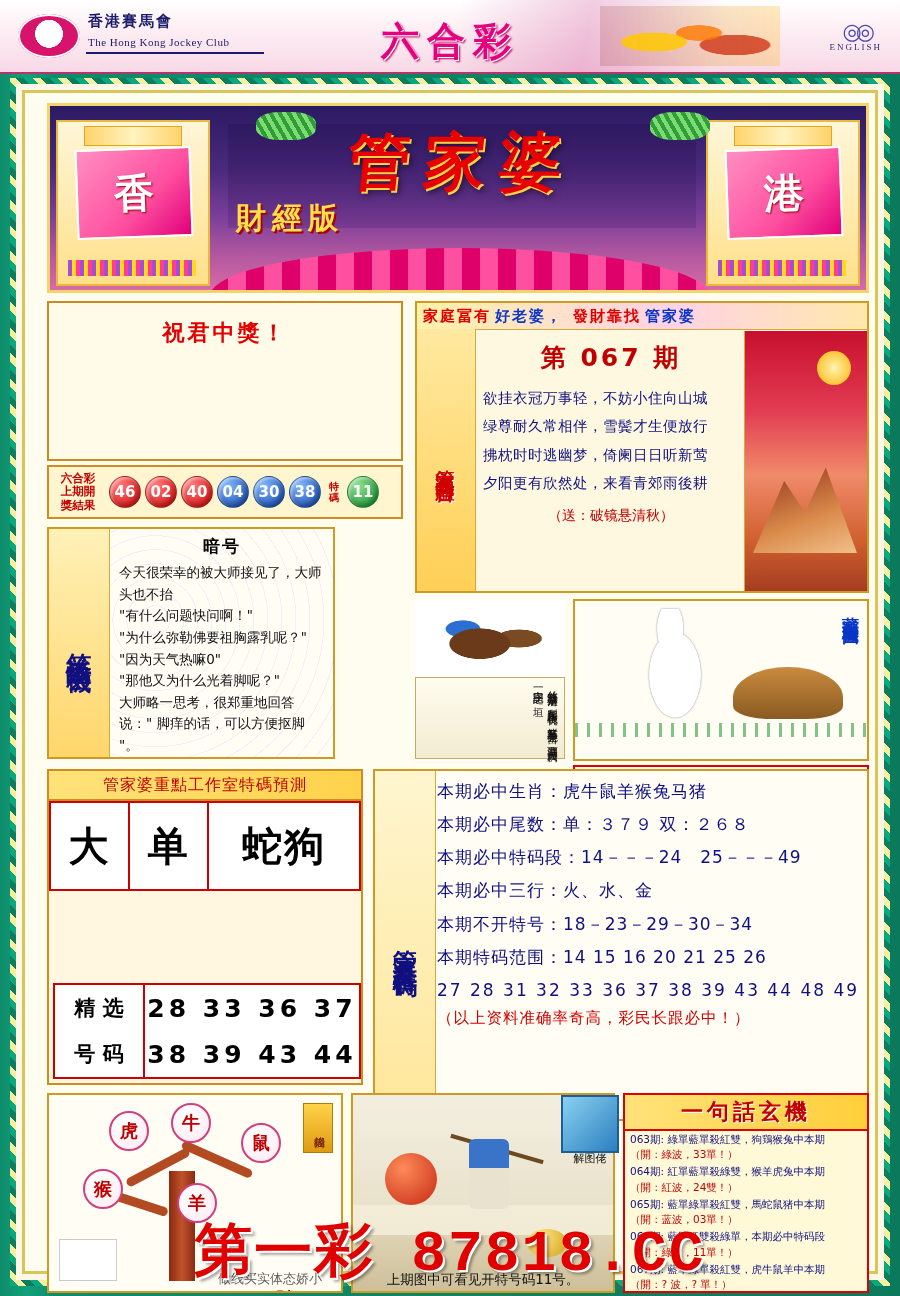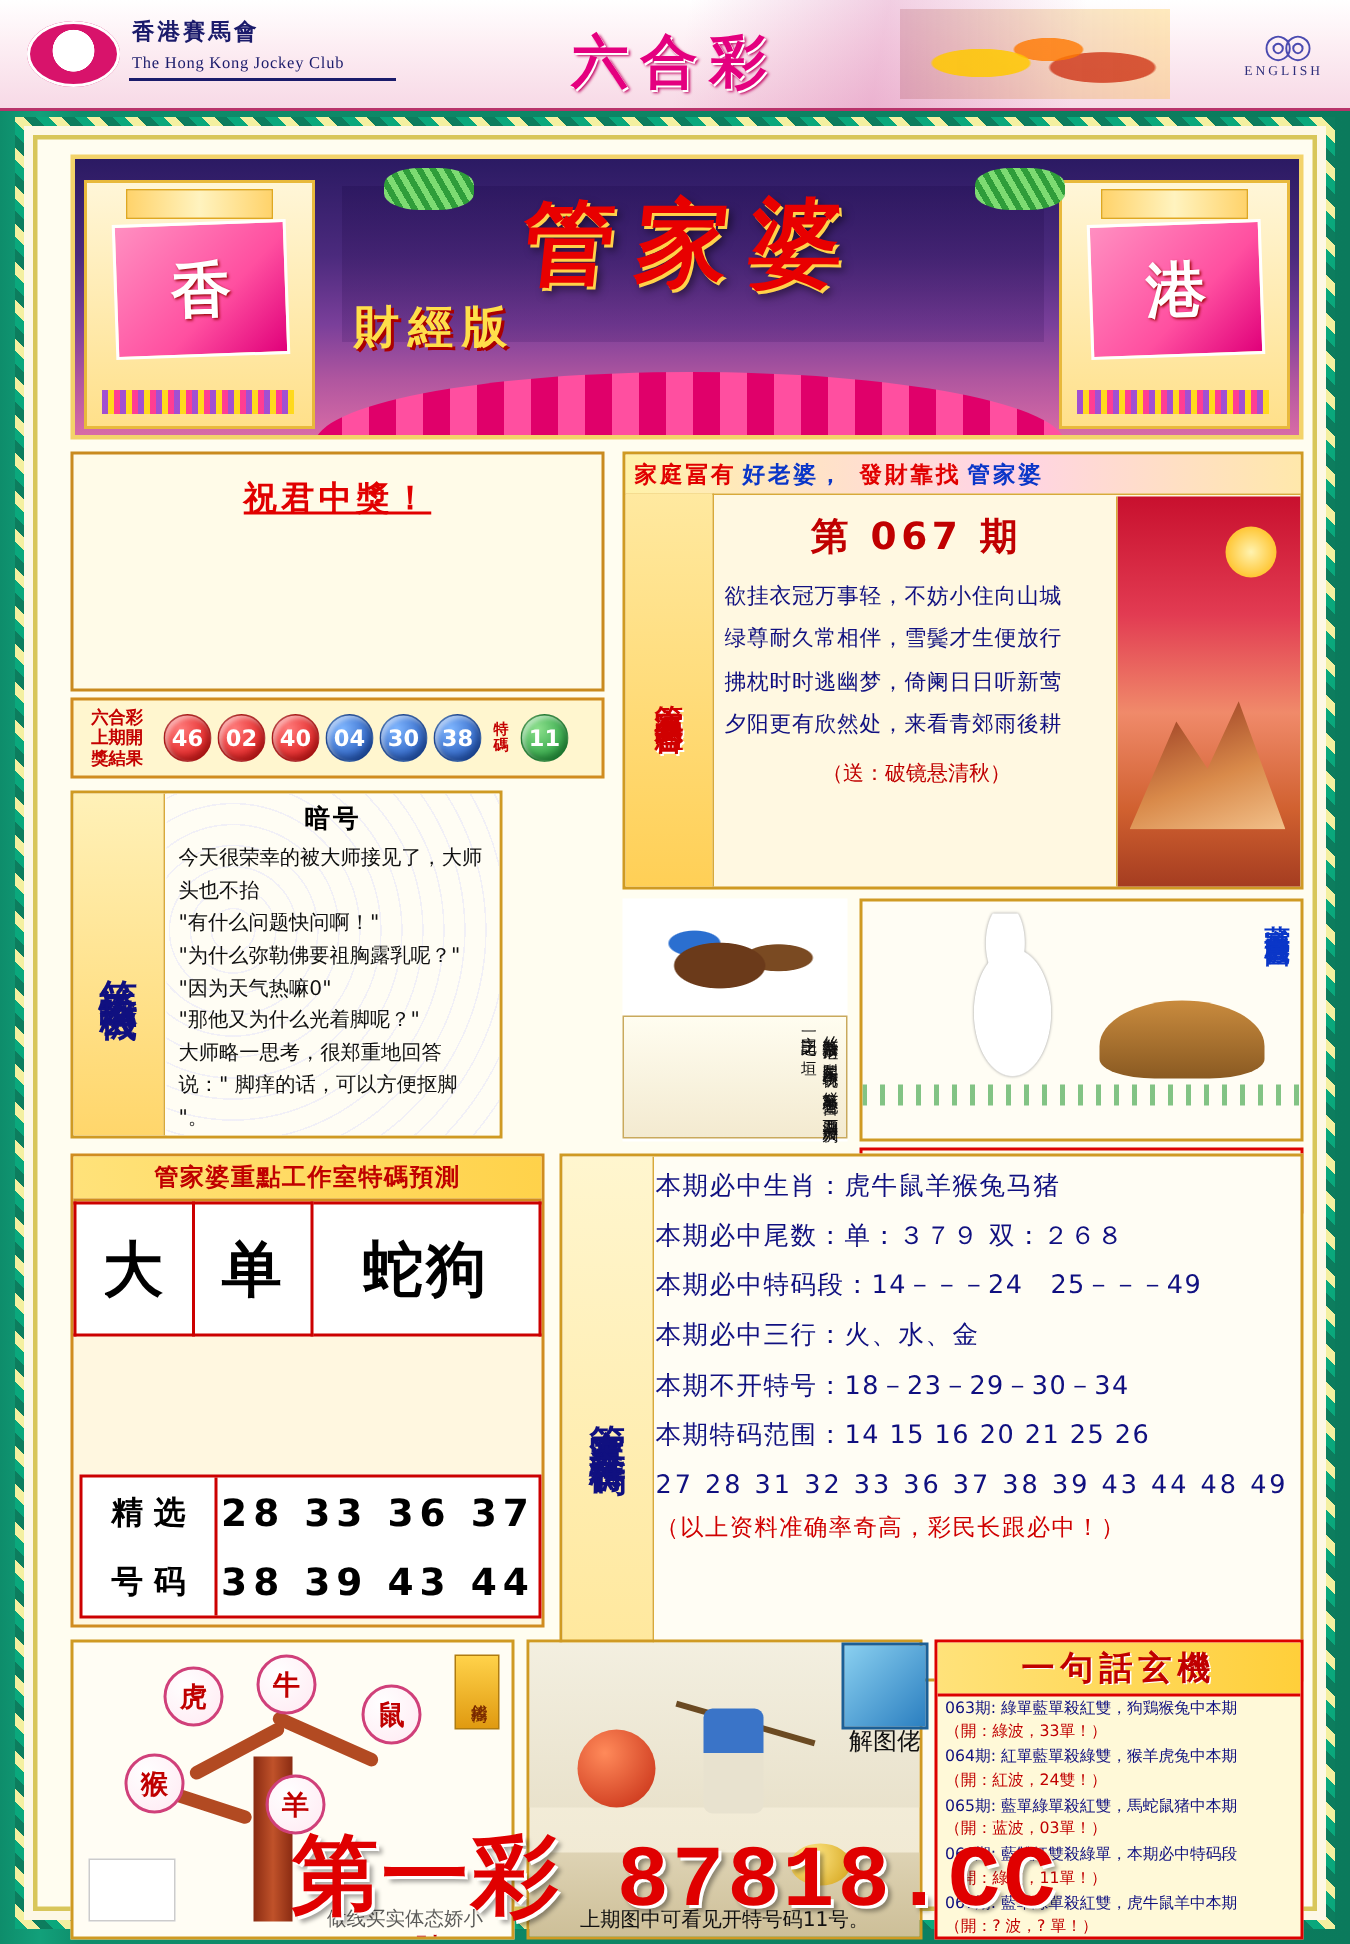--- a/index.html
+++ b/index.html
@@ -137,21 +137,21 @@
   }
   .hero .leaves.r{left:600px;}
 
   
   .intro{
     left:22px;top:208px;width:356px;height:160px;
     background:#fffbe8;border:2px solid #c98a1f;padding:8px 10px;
     color:#1b1b8a;font-size:15.5px;line-height:1.6;
     font-family:"DejaVu Sans",sans-serif;
   }
-  .intro .bless{color:#e10000;font-size:22px;font-weight:bold;text-align:center;margin-top:4px;letter-spacing:3px;text-decoration:underline;}
+  .intro .bless{color:#e10000;font-size:22px;font-weight:bold;text-align:center;margin-top:4px;letter-spacing:3px;}
 
   
   .resultbar{
     left:22px;top:372px;width:356px;height:54px;
     background:#fff6cf;border:2px solid #d08c20;display:flex;align-items:center;
   }
   .resultbar .lbl{
     width:58px;font-size:11.5px;color:#c40000;line-height:1.15;text-align:center;font-weight:bold;
   }
   .ball{
@@ -291,21 +291,21 @@
 
   
   .predbox{
     left:22px;top:676px;width:316px;height:316px;
     border:2px solid #d08c20;background:#fff7e0;
   }
   .predbox .hdr{
     height:28px;background:linear-gradient(90deg,#ffe27a,#ffd24a);
     border-bottom:2px solid #d08c20;
     display:flex;align-items:center;justify-content:center;
-    font-size:16px;font-weight:bold;color:#c00000;letter-spacing:1px;
+    font-size:16px;font-weight:normal;color:#c00000;letter-spacing:1px;
   }
   .ptable{width:100%;border-collapse:collapse;}
   .ptable td{border:2px solid #c00;text-align:center;background:#fff;}
   .ptable .th{background:#ffd9e8;color:#c00000;font-size:15px;font-weight:bold;height:28px;}
   .ptable .big{font-size:40px;font-weight:bold;color:#000;height:84px;letter-spacing:2px;}
   .sel{
     position:absolute;left:4px;bottom:4px;width:304px;height:92px;
     border:2px solid #c00;background:#fff;display:flex;
   }
   .sel .lab{
@@ -392,21 +392,21 @@
   .yijuhua .item .k{color:#101080;}
   .yijuhua .item .open{color:#c00000;}
 
   .jieicon{
     position:absolute;left:536px;top:1002px;width:54px;height:54px;
     background:linear-gradient(135deg,#8ad0f0,#2b7fc0);
     border:2px solid #1b5f96;
   }
   .jieicon .lbl{
     position:absolute;left:-4px;top:54px;width:62px;text-align:center;
-    font-size:16px;color:#101010;background:transparent;
+    font-size:11px;color:#101010;background:transparent;
   }
 
   
   .watermark{
     position:absolute;left:0;bottom:6px;width:900px;text-align:center;
     font-size:58px;font-weight:bold;color:#e00000;
     text-shadow:2px 2px 0 #fff, 4px 4px 3px rgba(0,0,0,.35);
     letter-spacing:2px;
     font-family:Liberation Mono, monospace;
     pointer-events:none;

